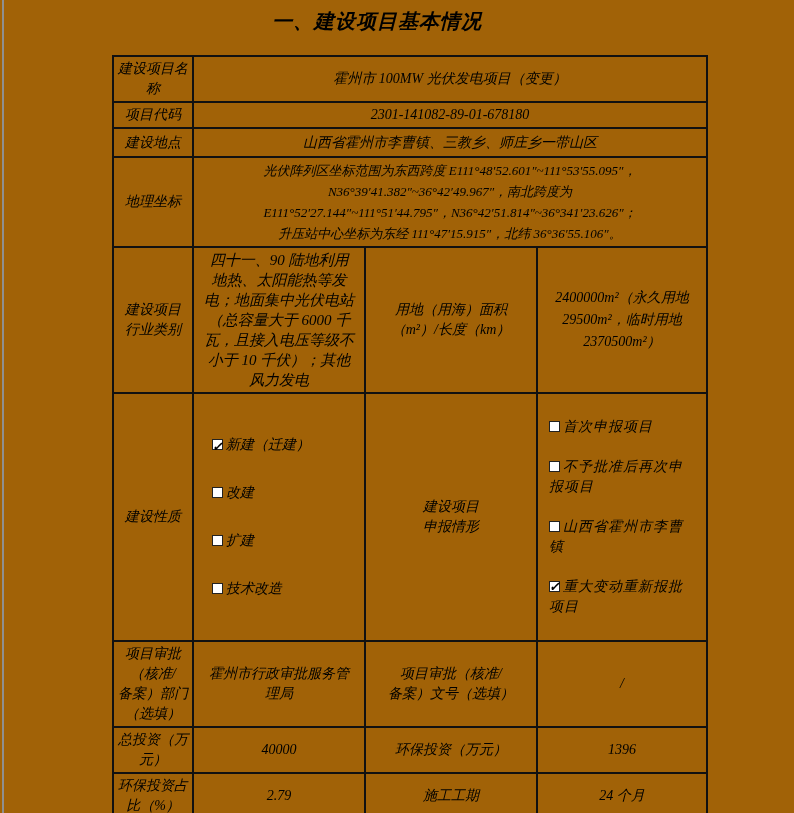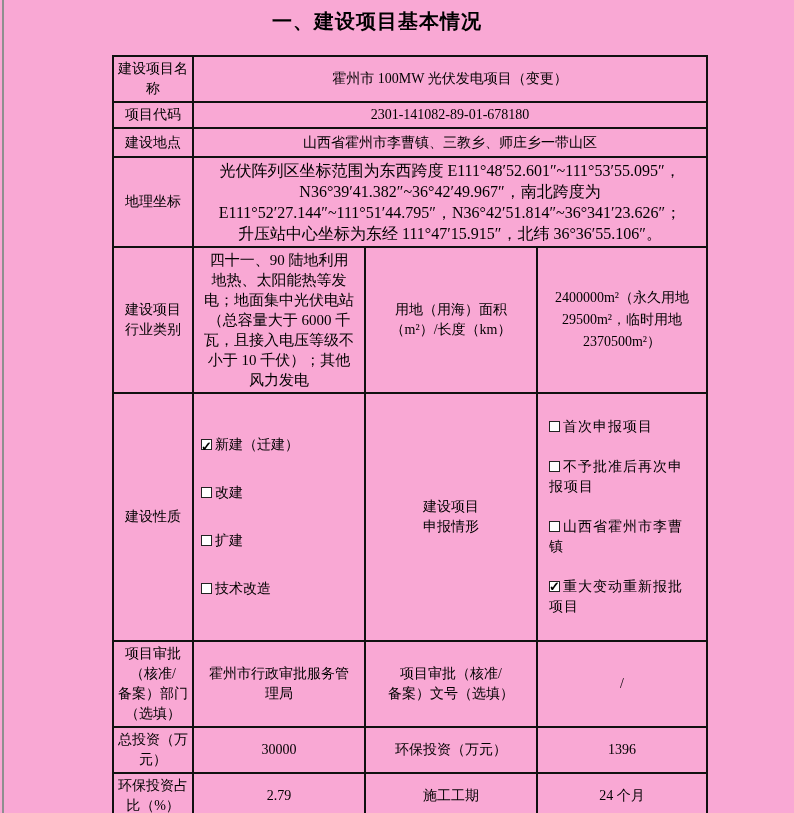--- a/index.html
+++ b/index.html
@@ -1,47 +1,47 @@
 <!DOCTYPE html>
 <html><head>
 <meta charset="utf-8">
 <style>
   html,body{margin:0;padding:0;}
   body{
     width:794px;height:813px;overflow:hidden;background:#ffffff;
     font-family:"Liberation Serif","DejaVu Serif",serif;color:#000;
   }
-  .page{position:relative;width:794px;height:813px;background:#f9a8d4;overflow:hidden;}
+  .page{position:relative;width:794px;height:813px;background:#a16207;overflow:hidden;font-style:italic;}
   .page-edge{position:absolute;left:2px;top:0;width:2px;height:100%;background:#8f8f8f;}
   .doc-title{
     position:absolute;left:0;right:40px;top:8px;text-align:center;
     font-size:20px;font-weight:bold;letter-spacing:1px;
     font-family:"Liberation Sans","DejaVu Sans",sans-serif;
   }
   table.form{
     position:absolute;left:112px;top:55px;width:594px;
     border-collapse:collapse;table-layout:fixed;
   }
   .form td{
     border:2px solid #111;padding:2px 4px;text-align:center;vertical-align:middle;
     font-size:14px;line-height:1.45;white-space:pre-line;overflow:hidden;
   }
   td.lbl{line-height:20px;margin-top:36px;}
-  td.coords{line-height:21px;font-size:16px;padding:2px 16px;}
+  td.coords{line-height:21px;font-size:13px;padding:2px 16px;}
   td.industry-cat{line-height:20px;font-size:15px;padding:2px 3px;}
   td.area-val{line-height:22px;}
   td.left{text-align:left;}
   .cb{
     display:inline-block;width:9px;height:9px;border:1px solid #222;
     margin-right:3px;vertical-align:-1px;position:relative;background:#fff;
   }
   .cb.checked::after{
     content:"✓";position:absolute;left:-1px;top:-5px;font-size:13px;font-weight:bold;color:#000;
   }
-  td.nature-opts{padding-left:7px;line-height:24px;}
+  td.nature-opts{padding-left:18px;line-height:24px;}
   td.declare-opts{padding:3px 11px;line-height:20px;letter-spacing:1px;vertical-align:middle;}
   .cb-item{white-space:normal;}
 </style>
 </head>
 <body>
 
 <div class="page">
   <div class="page-edge"></div>
 
   <div class="doc-title">一、建设项目基本情况</div>
@@ -123,21 +123,21 @@
       <td>霍州市行政审批服务管
 理局</td>
       <td>项目审批（核准/
 备案）文号（选填）</td>
       <td>/</td>
     </tr>
 
     <tr style="height:43px">
       <td class="lbl">总投资（万
 元）</td>
-      <td>30000</td>
+      <td>40000</td>
       <td>环保投资（万元）</td>
       <td>1396</td>
     </tr>
 
     <tr style="height:45px">
       <td class="lbl">环保投资占
 比（%）</td>
       <td>2.79</td>
       <td>施工工期</td>
       <td>24 个月</td>

